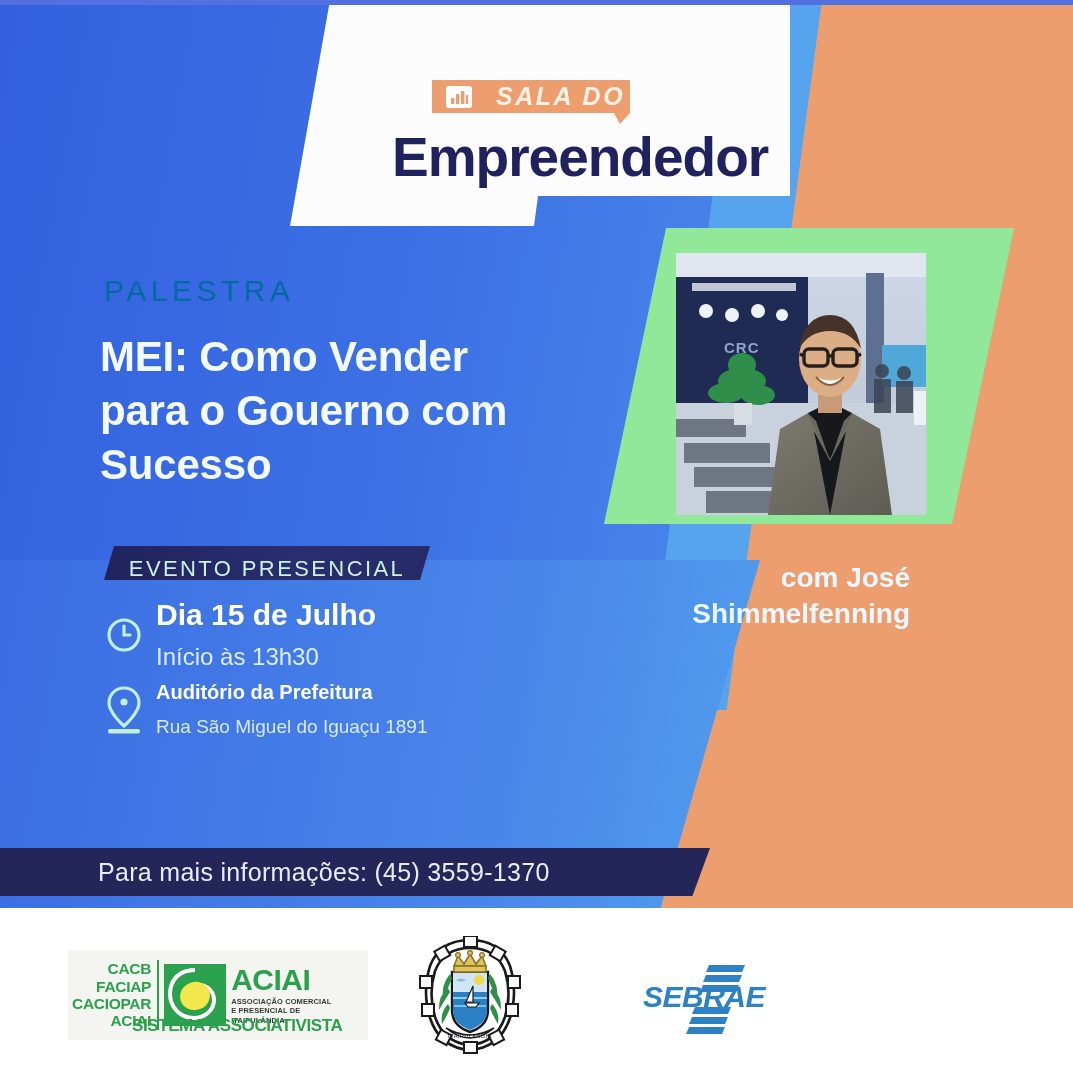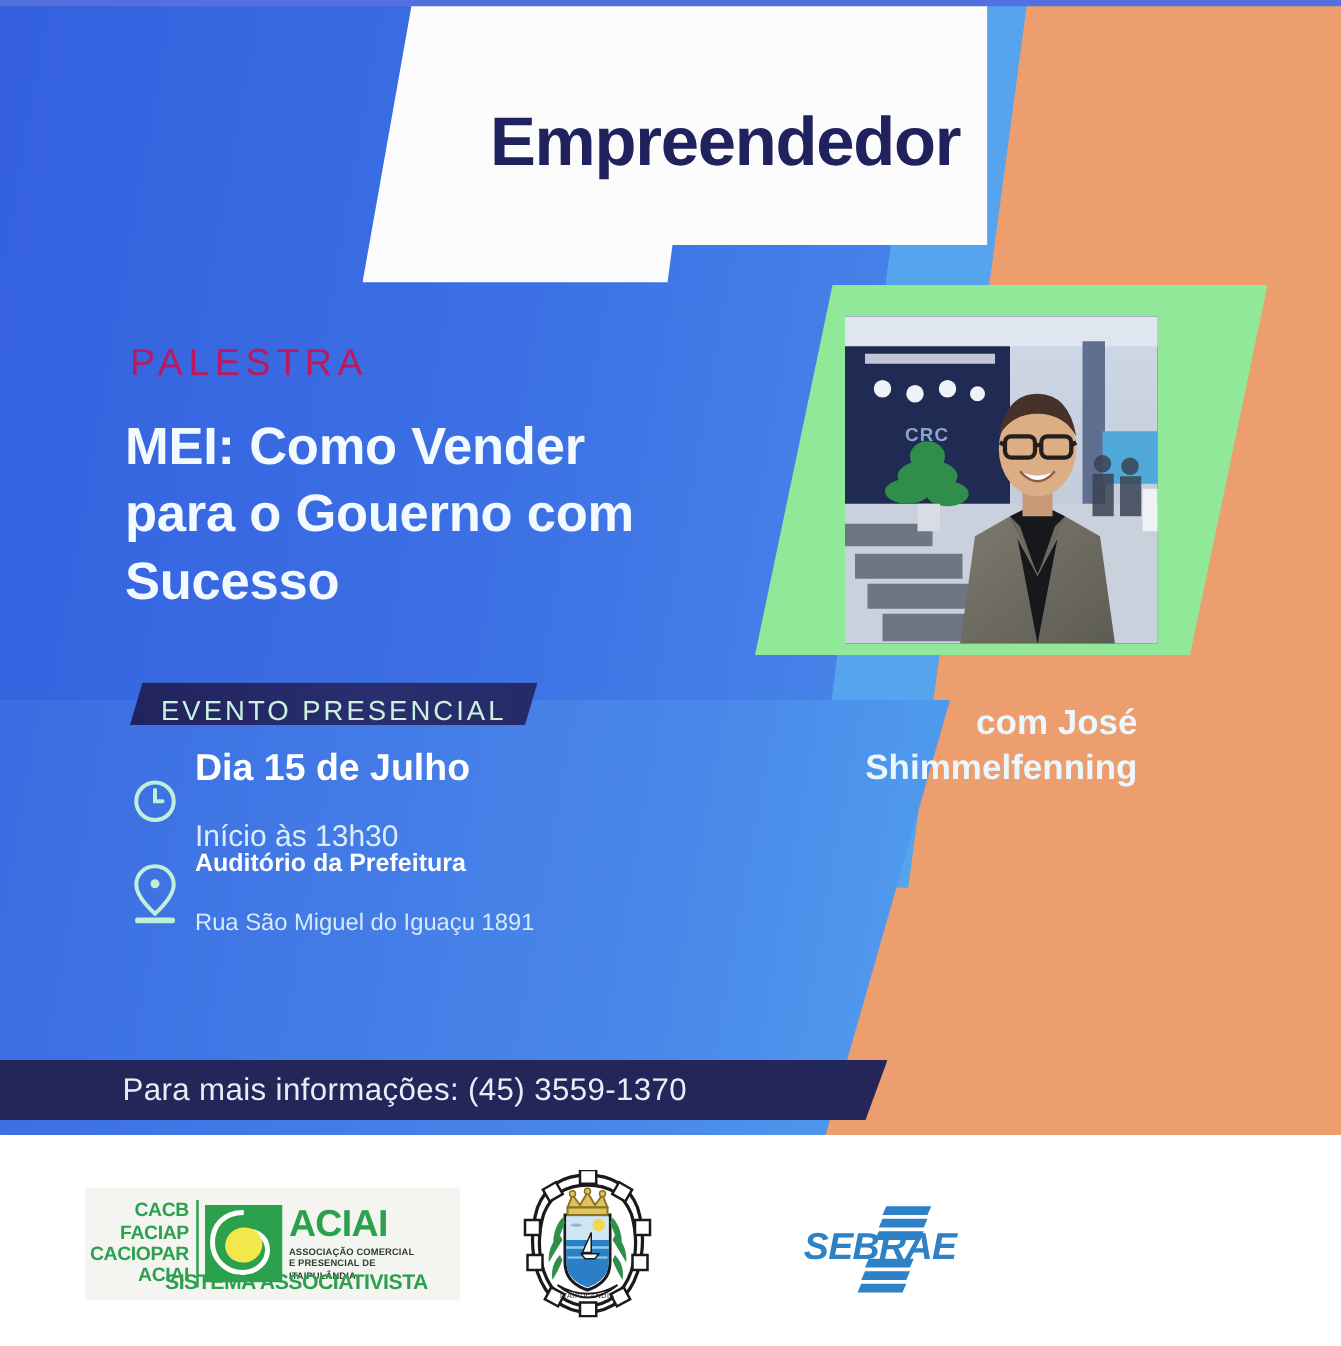--- a/index.html
+++ b/index.html
@@ -67,21 +67,21 @@
   
   .photo {
     left:676px; top:253px; width:250px; height:262px;
     overflow:hidden; background:#1b2a52;
   }
 
   
   .kicker {
     position:absolute; left:104px; top:274px;
     font-size:30px; letter-spacing:4.5px; font-weight:400;
-    color:#be185d;
+    color:#0369a1;
   }
   .headline {
     position:absolute; left:100px; top:330px; width:500px;
     font-size:42px; font-weight:700; line-height:1.28;
     color:#F2FAFF; letter-spacing:-0.2px;
   }
 
   
   .badge {
     position:absolute; left:104px; top:546px;
@@ -97,21 +97,21 @@
   
   .info-row { position:absolute; display:flex; align-items:center; }
   .info-icon { width:52px; flex:0 0 52px; padding-top:4px; }
   .info-row.date { left:104px; top:598px; }
   .info-row.place { left:104px; top:680px; }
   .info-strong {
     font-size:30px; font-weight:700; color:#FFFFFF; line-height:1.15;
   }
   .info-strong.sm { font-size:20px; }
   .info-sub {
-    font-size:24px; font-weight:400; color:#DCEEFB; line-height:1.2; margin-top:23px;
+    font-size:24px; font-weight:400; color:#DCEEFB; line-height:1.2; margin-top:10px;
   }
   .info-sub.tiny { font-size:19px; line-height:1.32; color:#D6EAFA; }
 
   
   .speaker-name {
     position:absolute; left:600px; top:560px; width:310px;
     text-align:right; font-size:28px; font-weight:700;
     color:#EAF7FF; line-height:1.28;
   }
 
@@ -162,20 +162,34 @@
     <div class="bg-base"></div>
     <div class="shape band-lightblue"></div>
     <div class="shape band-orange"></div>
     <div class="shape wedge-orange-low"></div>
     <div class="shape wedge-blue-low"></div>
     <div class="shape plate-white"></div>
     <div class="bg-topline"></div>
   </div>
 
   <div style="position:absolute;left:432px;top:80px;">
+    <div style="position:relative;width:200px;height:44px;">
+      <svg width="200" height="44" viewBox="0 0 200 44">
+        <path d="M0 0 H198 L198 33 L188 44 L182 33 L0 33 Z" fill="#ED9E6E"></path>
+      </svg>
+      <span style="position:absolute;left:14px;top:6px;width:26px;height:22px;background:#FFFFFF;border-radius:3px;display:block;">
+        <svg width="26" height="22" viewBox="0 0 26 22">
+          <rect x="5" y="12" width="3.4" height="6" fill="#ED9E6E"></rect>
+          <rect x="10" y="8" width="3.4" height="10" fill="#ED9E6E"></rect>
+          <rect x="15" y="5" width="3.4" height="13" fill="#ED9E6E"></rect>
+          <rect x="20" y="9" width="2.2" height="9" fill="#ED9E6E"></rect>
+        </svg>
+      </span>
+      <span style="position:absolute;left:64px;top:2px;font-size:25px;font-weight:700;font-style:italic;letter-spacing:2.5px;color:#FDF1E6;">SALA DO</span>
+    </div>
     <div style="font-size:55px;font-weight:700;color:#20225E;letter-spacing:-1px;line-height:1;margin-top:6px;margin-left:-40px;">Empreendedor</div>
   </div>
 
   <div class="shape green-frame"></div>
   <div class="shape photo">
     <svg width="290" height="262" viewBox="0 0 290 262">
       <defs>
         <linearGradient id="hall" x1="0" y1="0" x2="0" y2="1">
           <stop offset="0" stop-color="#cfd8e6"></stop>
             <stop offset="1" stop-color="#b9c3d2"></stop>

